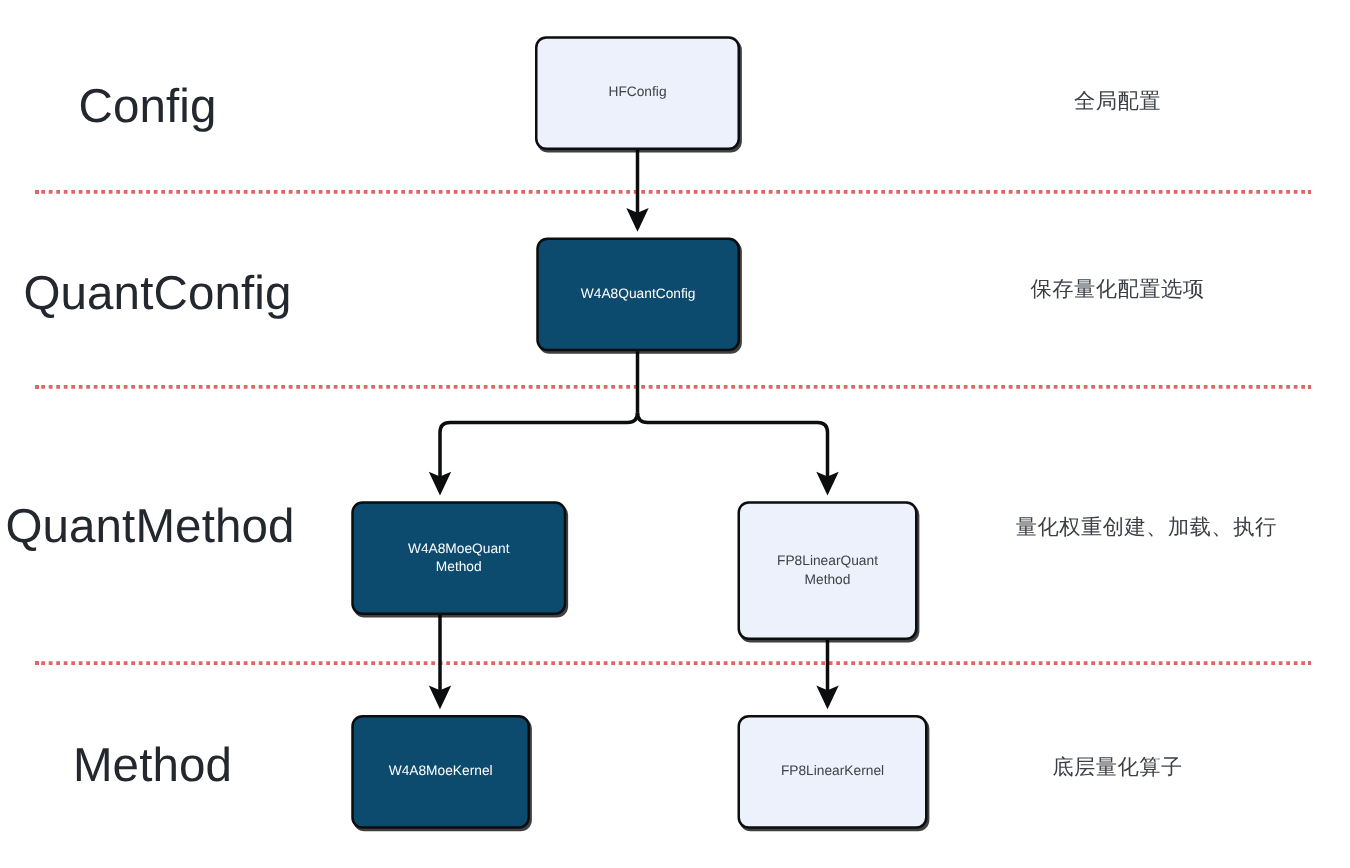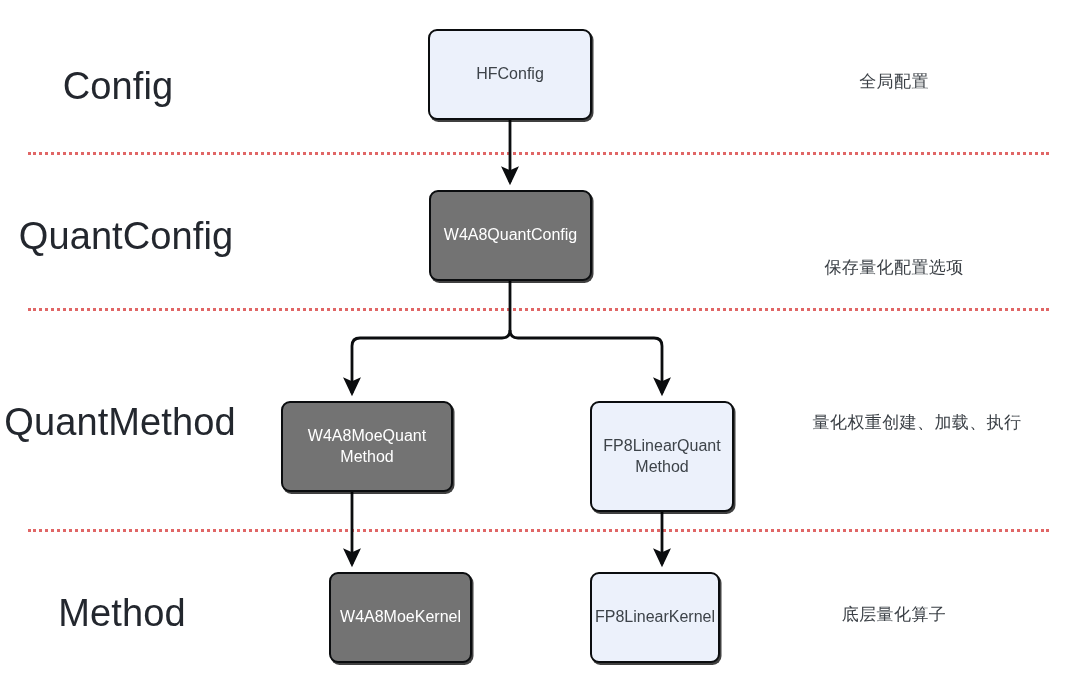--- a/index.html
+++ b/index.html
@@ -55,30 +55,30 @@
   .node {
     position: absolute;
     box-sizing: border-box;
     border: 2.6px solid #0b0d0f;
     border-radius: 9px;
     display: flex;
     align-items: center;
     justify-content: center;
     text-align: center;
     line-height: 1.28;
-    font-size: 16px;
+    font-size: 11px;
     padding: 2px 20px;
     box-shadow: 1.5px 2px 0 rgba(0,0,0,0.75);
   }
   .node.light {
     background: #ecf1fb;
     color: #3d4349;
   }
   .node.dark {
-    background: #737373;
+    background: #0c4a6e;
     color: #ffffff;
   }
   .node-text { display: block; }
   
   #edges {
     position: absolute;
     left: 0; top: 0;
     width: 1080px;
     height: 694px;
     pointer-events: none;
@@ -92,21 +92,21 @@
   <div class="divider" style="top:152px;"></div>
   <div class="divider" style="top:308px;"></div>
   <div class="divider" style="top:529px;"></div>
 
   <div class="layer-label" style="left:118px; top:86px;">Config</div>
   <div class="layer-label" style="left:126px; top:236px;">QuantConfig</div>
   <div class="layer-label" style="left:120px; top:422px;">QuantMethod</div>
   <div class="layer-label" style="left:122px; top:613px;">Method</div>
 
   <div class="note-label" style="left:894px; top:81px;">全局配置</div>
-  <div class="note-label" style="left:894px; top:231px;margin-top:36px;">保存量化配置选项</div>
+  <div class="note-label" style="left:894px; top:231px;">保存量化配置选项</div>
   <div class="note-label" style="left:917px; top:422px;">量化权重创建、加载、执行</div>
   <div class="note-label" style="left:894px; top:614px;">底层量化算子</div>
 
   <svg id="edges" viewBox="0 0 1080 694">
     <defs>
       <marker id="arrowhead" markerWidth="9" markerHeight="9" refX="6.0" refY="3.6" orient="auto" markerUnits="strokeWidth">
         <path d="M0.4,0.4 L7.2,3.6 L0.4,6.8 L1.8,3.6 Z" fill="#0b0d0f"></path>
       </marker>
     </defs>
 
@@ -150,21 +150,21 @@
     </div>
   </div>
 
   <div class="node light" style="left:590px; top:401px; width:144px; height:111px;">
     <div>
       <span class="node-text">FP8LinearQuant</span>
       <span class="node-text">Method</span>
     </div>
   </div>
 
-  <div class="node dark" style="left:281px; top:572px; width:143px; height:91px;margin-left:48px;">
+  <div class="node dark" style="left:281px; top:572px; width:143px; height:91px;">
     <span class="node-text">W4A8MoeKernel</span>
   </div>
 
-  <div class="node light" style="left:590px; top:572px; width:130px; height:91px;">
+  <div class="node light" style="left:590px; top:572px; width:152px; height:91px;">
     <span class="node-text">FP8LinearKernel</span>
   </div>
 
 </div>
 
 </body></html>

